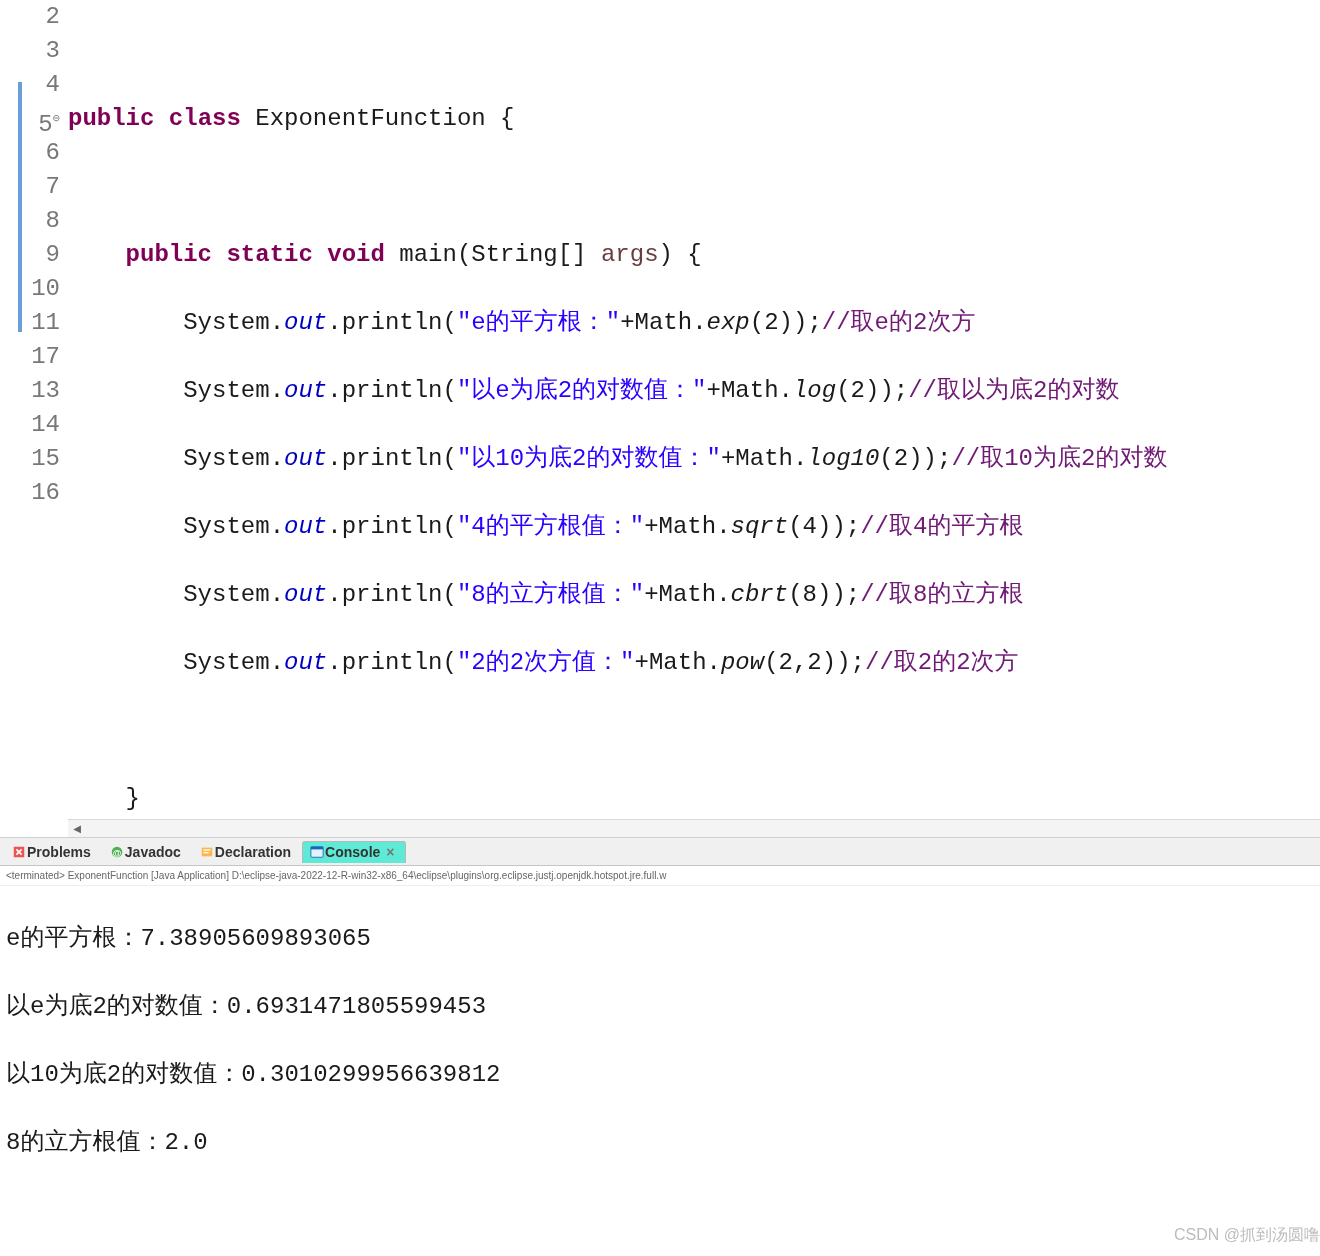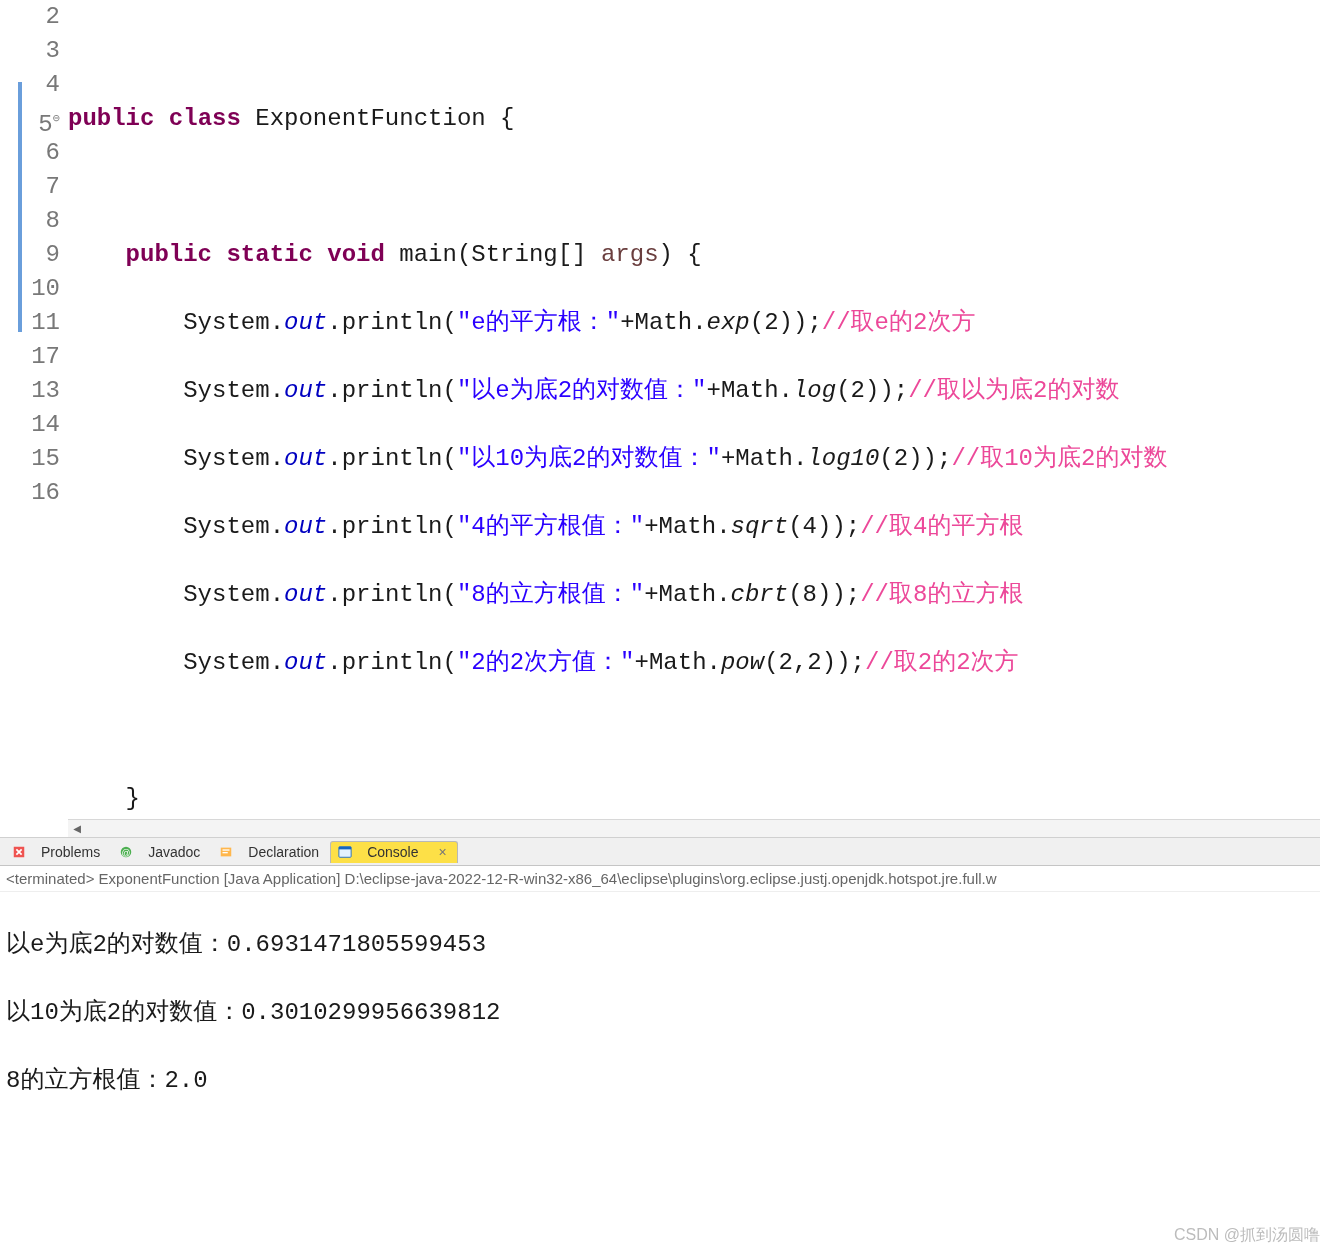--- a/index.html
+++ b/index.html
@@ -50,21 +50,21 @@
       line-height: 34px;
       white-space: pre;
       color: #1a1a1a;
       overflow: hidden;
     }
     .code .row { height: 34px; }
     .kw { color: #7f0055; font-weight: 600; }
     .fld { color: #0000c0; font-style: italic; }
     .meth-i { font-style: italic; }
     .str { color: #2a00ff; }
-    .cmt { color: #ec4899; }
+    .cmt { color: #701a75; }
     .parm { color: #6a3e3e; }
     .hscroll {
       position: absolute;
       bottom: 0;
       left: 68px;
       right: 0;
       height: 18px;
       background: #f4f4f4;
       border-top: 1px solid #d8d8d8;
       display: flex;
@@ -91,24 +91,25 @@
     }
     .ptab {
       display: flex;
       align-items: center;
       height: 22px;
       padding: 0 10px 0 6px;
       color: #333;
       border: 1px solid transparent;
       border-bottom: none;
       cursor: pointer;
-      gap: 14px;
+      gap: 0;
+      font-weight: bold;
     }
     .ptab.active {
-      background: #fde047;
+      background: #5eead4;
       border-color: #b8b8b8;
       border-radius: 3px 3px 0 0;
     }
     .ptab .ticon {
       width: 16px;
       height: 16px;
       display: inline-flex;
       align-items: center;
       justify-content: center;
       font-size: 11px;
@@ -118,21 +119,21 @@
     .ptab .ticon.decl { color: #f9a825; }
     .ptab .ticon.console { color: #1565c0; }
     .tab-close {
       margin-left: 6px;
       color: #777;
       font-size: 14px;
       cursor: pointer;
     }
     .console-meta {
       padding: 4px 6px;
-      font-size: 15px;
+      font-size: 10px;
       color: #666;
       font-family: 'Segoe UI', sans-serif;
       border-bottom: 1px solid #eee;
       white-space: nowrap;
       overflow: hidden;
     }
     .console-out {
       font-family: Consolas, 'Courier New', monospace;
       font-size: 24px;
       line-height: 34px;
@@ -235,19 +236,20 @@
         </svg>
     </span>
     <span>Console</span>
     <span class="tab-close">×</span>
   </div>
 </div>
 
 <div class="console-meta">&lt;terminated&gt; ExponentFunction [Java Application] D:\eclipse-java-2022-12-R-win32-x86_64\eclipse\plugins\org.eclipse.justj.openjdk.hotspot.jre.full.w</div>
 
 <div class="console-out">
+<div>e的平方根：7.38905609893065</div>
 <div>以e为底2的对数值：0.6931471805599453</div>
 <div>以10为底2的对数值：0.3010299956639812</div>
 <div>8的立方根值：2.0</div>
 
 </div>
 
 <div class="watermark">CSDN @抓到汤圆噜</div>
 
 </body></html>

